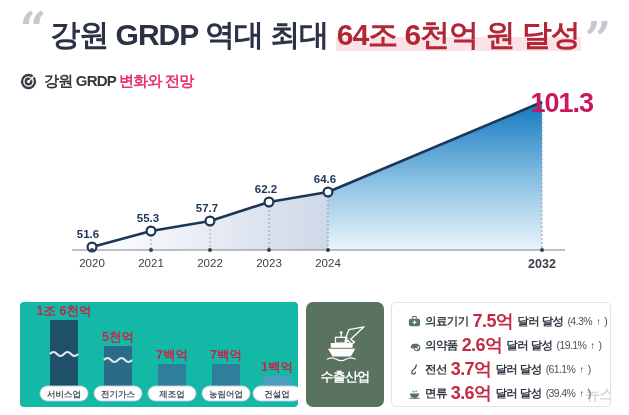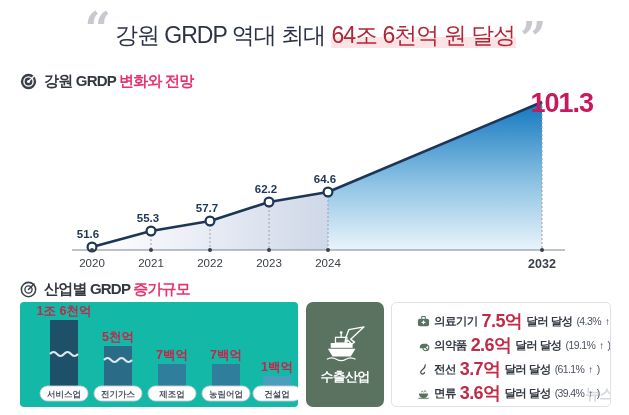--- a/index.html
+++ b/index.html
@@ -28,22 +28,22 @@
     font-size: 46px;
     line-height: 1;
     color: #c7c9cf;
     font-weight: 700;
     font-family: "DejaVu Serif", serif;
     letter-spacing: -2px;
   }
   .quote-open { align-self: flex-start; margin-top: 2px; margin-right: 6px; }
   .quote-close { align-self: flex-end; margin-bottom: 4px; margin-left: 4px; }
   .title-text {
-    font-size: 23px;
-    font-weight: 400;
+    font-size: 30px;
+    font-weight: 700;
     color: #2b3245;
     letter-spacing: -1.0px;
     white-space: nowrap;
     line-height: 1.05;
   }
   .title-hl {
     color: #b32636;
     background: linear-gradient(to top, #fbe3e6 0%, #fbe3e6 42%, rgba(255,255,255,0) 42%);
     padding: 0 1px;
   }
@@ -122,21 +122,21 @@
     font-weight: 800;
     color: #ffffff;
     letter-spacing: -0.8px;
   }
   .export-list {
     flex: 1;
     height: 105px;
     background: #ffffff;
     border: 1px solid #dfe3e8;
     border-radius: 5px;
-    padding: 6px 6px 6px 25px;
+    padding: 6px 6px 6px 16px;
     display: flex;
     flex-direction: column;
     justify-content: space-around;
     position: relative;
     overflow: hidden;
   }
   .export-item {
     display: flex;
     align-items: center;
     gap: 4px;
@@ -247,30 +247,20 @@
         <text x="131" y="175">2021</text>
         <text x="190" y="175">2022</text>
         <text x="249" y="175">2023</text>
         <text x="308" y="175">2024</text>
         <text x="522" y="176" font-weight="800" font-size="12.5">2032</text>
       </g>
     </svg>
     <div class="big-value">101.3</div>
   </div>
 
-  <div class="sect-head" id="sect-head-2">
-    <span class="badge-icon">
-      <svg viewBox="0 0 20 20" width="17" height="17">
-        <circle cx="10" cy="10" r="8.4" fill="none" stroke="#3a4049" stroke-width="1.8"></circle>
-        <circle cx="10" cy="10" r="4.2" fill="none" stroke="#3a4049" stroke-width="1.6"></circle>
-        <path d="M10 10 L16.5 3.5" stroke="#3a4049" stroke-width="1.8" stroke-linecap="round"></path>
-      </svg>
-    </span>
-    <span class="sect-title"><span>산업별 GRDP </span><span class="pink">증가규모</span></span>
-  </div>
 
   <div class="bar-panel">
     <svg width="278" height="105" viewBox="0 0 278 105">
 
       <rect x="30" y="18" width="28" height="66" fill="#1f5069"></rect>
       <rect x="84" y="44" width="28" height="40" fill="#2a6b88"></rect>
       <rect x="138" y="62" width="28" height="22" fill="#2f7e9c"></rect>
       <rect x="192" y="62" width="28" height="22" fill="#2f7e9c"></rect>
       <rect x="243" y="74" width="28" height="10" fill="#4a9fbe"></rect>
 

